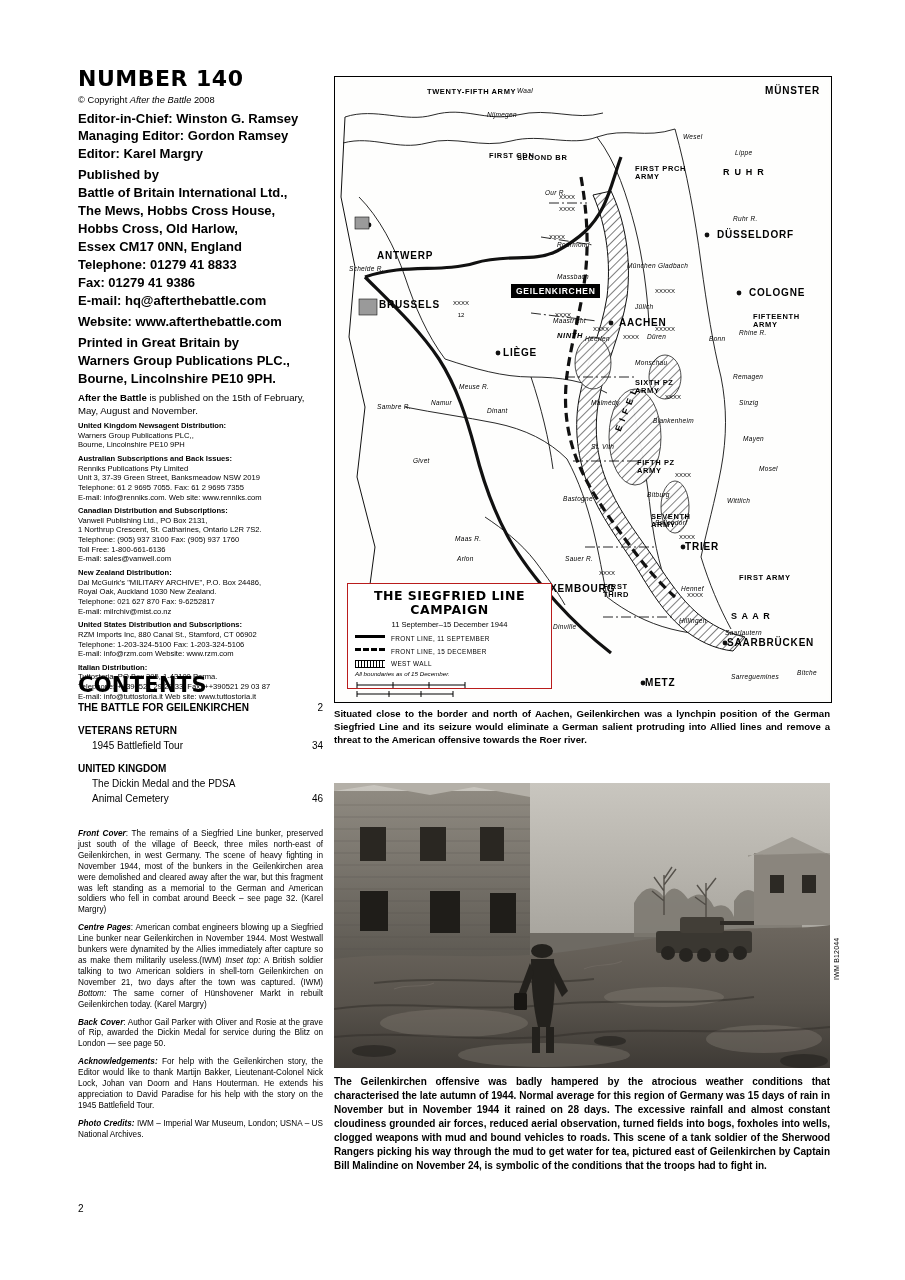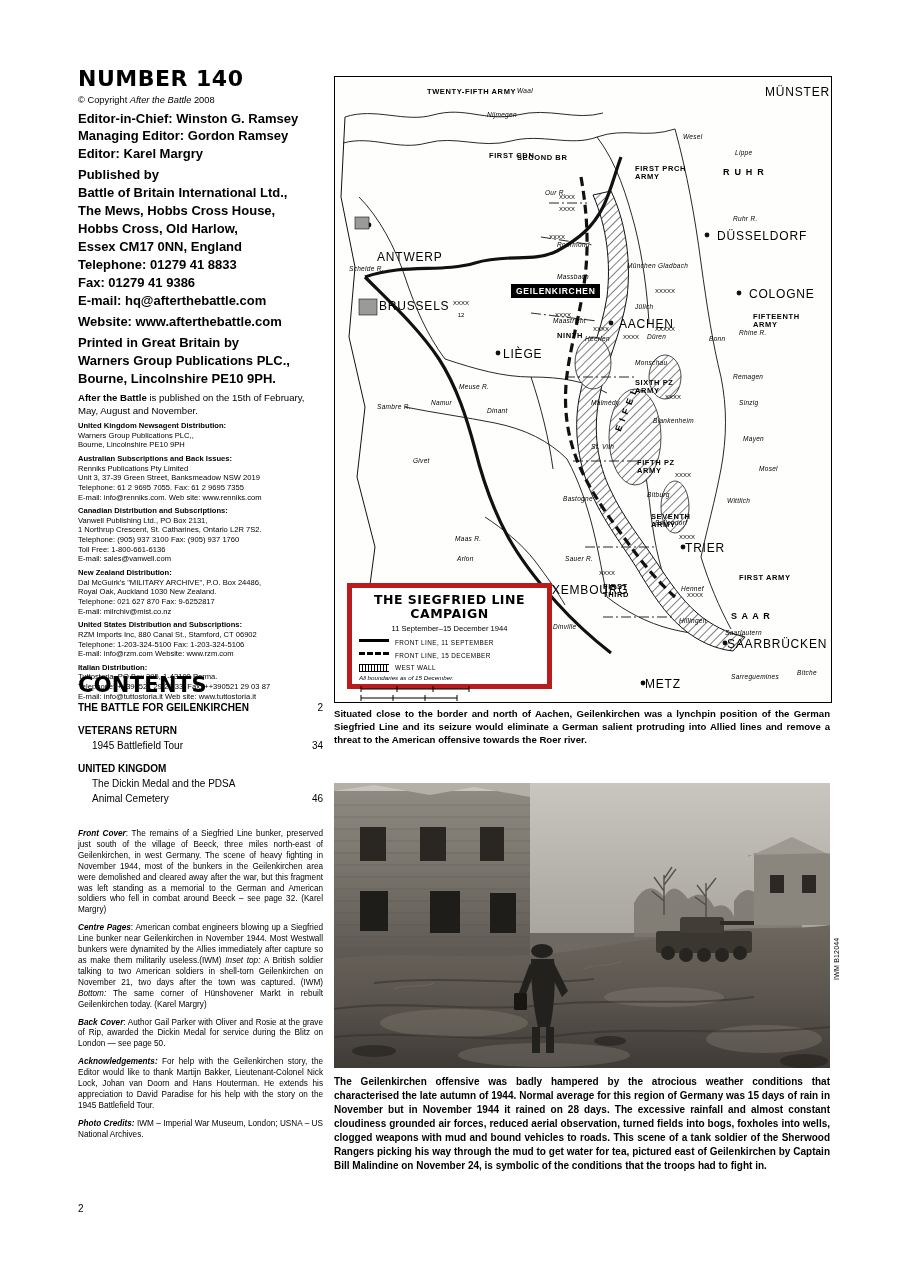--- a/index.html
+++ b/index.html
@@ -174,40 +174,40 @@
   }
 
   
   .mlabel {
     position: absolute;
     font-family: "Liberation Sans", sans-serif;
     font-size: 7px;
     letter-spacing: 0.3px;
     white-space: nowrap;
   }
-  .mlabel.city { font-weight: normal; font-size: 12px; letter-spacing: 0.8px; }
+  .mlabel.city { font-weight: bold; font-size: 10px; letter-spacing: 0.8px; }
   .mlabel.big { font-weight: bold; font-size: 9px; letter-spacing: 1.2px; }
   .mlabel.italic { font-style: italic; font-size: 6.5px; }
   .mlabel.army { font-weight: bold; font-size: 7.5px; letter-spacing: 0.6px; }
   .highlight-box {
     position: absolute;
     background: #000;
     color: #fff;
     font-size: 8.5px;
     font-weight: bold;
     letter-spacing: 0.7px;
     padding: 2px 5px;
   }
   .legend-box {
     position: absolute;
     left: 12px;
     top: 506px;
     width: 205px;
     height: 106px;
-    border: 5px solid #b91c1c;
+    border: 1px solid #b91c1c;
     background: #fff;
     padding: 5px 7px;
     box-sizing: border-box;
   }
   .legend-title {
     font-size: 12.5px;
     font-weight: bold;
     text-align: center;
     letter-spacing: 0.5px;
     line-height: 1.15;
@@ -502,21 +502,21 @@
     <div class="mlabel army" style="left:300px; top:302px; line-height:1.1; white-space:pre;">SIXTH PZ
 ARMY</div>
     <div class="mlabel army" style="left:302px; top:382px; line-height:1.1; white-space:pre;">FIFTH PZ
 ARMY</div>
     <div class="mlabel army" style="left:316px; top:436px; line-height:1.1; white-space:pre;">SEVENTH
 ARMY</div>
     <div class="mlabel army" style="left:404px; top:496px;">FIRST ARMY</div>
     <div class="mlabel army" style="left:268px; top:506px; line-height:1.1; white-space:pre;">FIRST
 THIRD</div>
     <div class="mlabel army" style="left:182px; top:76px;">SECOND BR</div>
-    <div class="mlabel army" style="left:222px; top:254px;">NINTH</div>
+    <div class="mlabel army" style="left:222px; top:254px;font-style:italic;">NINTH</div>
     <div class="mlabel army" style="left:154px; top:74px;">FIRST CDN</div>
     <div class="mlabel big" style="left:396px; top:534px;">S  A  A  R</div>
     <div class="mlabel big" style="left:278px; top:352px; transform:rotate(-68deg); transform-origin:left top;">E  I  F  E  L</div>
 
     <div class="mlabel italic" style="left:152px; top:34px;">Nijmegen</div>
     <div class="mlabel italic" style="left:348px; top:56px;">Wesel</div>
     <div class="mlabel italic" style="left:400px; top:72px;">Lippe</div>
     <div class="mlabel italic" style="left:398px; top:138px;">Ruhr R.</div>
     <div class="mlabel italic" style="left:292px; top:186px; line-height:1; white-space:pre;">München Gladbach</div>
     <div class="mlabel italic" style="left:300px; top:226px;">Jülich</div>

